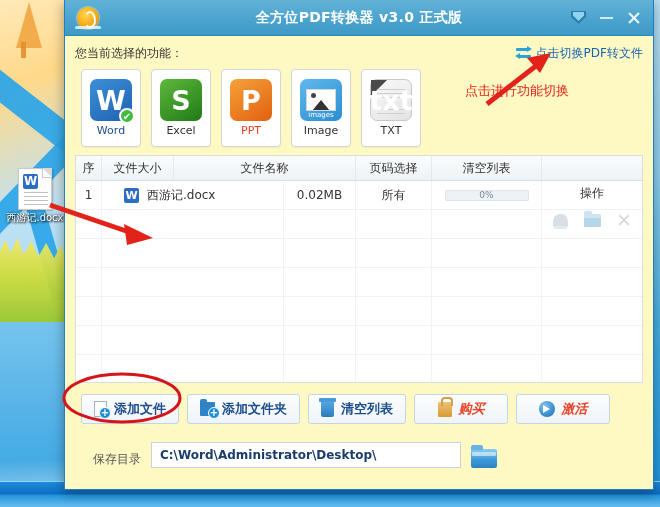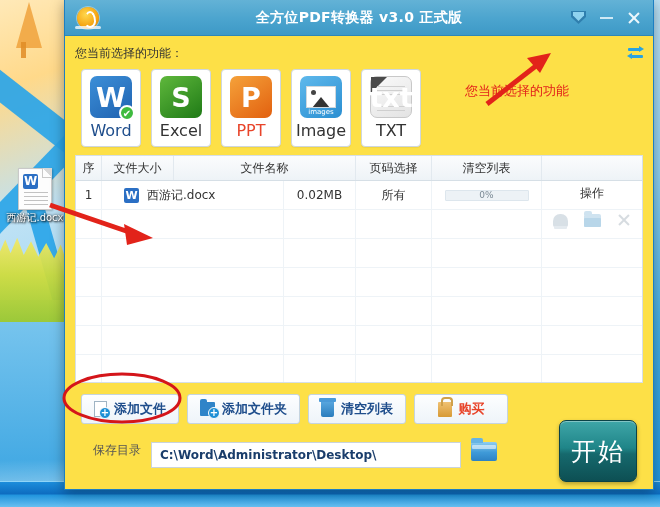--- a/index.html
+++ b/index.html
@@ -134,21 +134,21 @@
   }
   .tb-close::before, .tb-close::after {
     content: ""; position: absolute; left: 0; top: 6px; width: 14px; height: 2px;
     background: #ecf7fc;
   }
   .tb-close::before { transform: rotate(45deg); }
   .tb-close::after  { transform: rotate(-45deg); }
 
   
   #appbody {
-    flex: 1; background: #fde047; padding: 0 10px;
+    flex: 1; background: #fef9c3; padding: 0 10px;
     display: flex; flex-direction: column; position: relative;
   }
 
   
   #funcrow {
     height: 22px; display: flex; align-items: center;
     font-size: 12px; color: #333; margin-top: 6px;
   }
   #func-label { color: #333; }
   #func-value { color: #e8442a; }
@@ -211,21 +211,21 @@
   }
   .img-inner .mtn {
     width: 0; height: 0; border-left: 9px solid transparent; border-right: 9px solid transparent;
     border-bottom: 11px solid #333; margin-bottom: -1px;
   }
   .img-inner .sun { position: absolute; left: 4px; top: 3px; width: 5px; height: 5px; border-radius: 50%; background: #444; }
   .img-cap {
     position: absolute; bottom: 2px; left: 0; right: 0; text-align: center;
     font-size: 7px; color: #fff; font-weight: normal;
   }
-  .fmt .name { font-size: 16px; color: #333; }
+  .fmt .name { font-size: 11px; color: #333; }
   .fmt .name.sel { color: #e8442a; }
   .fmt .name.blue { color: #1f4e8c; }
 
   
   #filetable {
     margin-top: 8px; border: 1px solid #d6dfe6; flex: 0 0 228px;
     display: flex; flex-direction: column; background: #fff; overflow: hidden;
   }
   .thead {
     display: flex; height: 25px; flex: 0 0 25px;
@@ -299,21 +299,21 @@
   
   #actionrow { display: flex; gap: 8px; margin-top: 11px; padding-left: 6px; }
   .abtn {
     height: 30px; padding: 0 12px; min-width: 94px;
     border: 1px solid #c5d4df; border-radius: 3px;
     background: linear-gradient(180deg,#fdfeff 0%,#eef4f9 100%);
     display: flex; align-items: center; justify-content: center; gap: 7px;
     font-size: 13px; cursor: pointer; color: #1f4e8c;
     font-family: "DejaVu Serif", "Liberation Serif", serif; font-weight: bold;
   }
-  .abtn .lbl.red { color: #e8442a; }
+  .abtn .lbl.red { color: #e8442a; font-style: italic; }
   .ic-doc {
     width: 13px; height: 16px; background: #fff; border: 1px solid #9fb4c4; position: relative; flex: 0 0 13px;
   }
   .ic-fold2 {
     width: 15px; height: 14px; background: #2f84c8; border-radius: 1px; position: relative; flex: 0 0 15px;
   }
   .ic-fold2::before {
     content:""; position:absolute; left:0; top:-3px; width:7px; height:4px; background:#2f84c8; border-radius:2px 2px 0 0;
   }
   .ic-plus {
@@ -342,21 +342,21 @@
     background: radial-gradient(circle at 35% 30%, #7ec2ef 0%, #2d7fc4 75%);
     position: relative; flex: 0 0 16px;
   }
   .ic-arrowcirc::after {
     content:""; position:absolute; left: 4px; top: 4px;
     border-left: 7px solid #fff; border-top: 4px solid transparent; border-bottom: 4px solid transparent;
   }
 
   
   #saverow {
-    display: flex; align-items: flex-start; gap: 10px; margin-top: 18px; padding-left: 18px;
+    display: flex; align-items: flex-end; gap: 10px; margin-top: 18px; padding-left: 18px;
     position: relative;
   }
   #save-label { font-size: 12px; color: #555; flex: 0 0 auto; }
   #save-input {
     flex: 1 1 auto; height: 26px; border: 1px solid #c9d3db; background: #fff;
     font-size: 12px; color: #1a3d6b; font-weight: bold; padding: 0 8px;
     display: flex; align-items: center; max-width: 310px;
     font-family: "DejaVu Sans", "Liberation Sans", sans-serif;
   }
   .ic-bigfolder {
@@ -434,20 +434,21 @@
 
   <div id="appbody">
 
     <div id="funcrow">
       <span id="func-label">您当前选择的功能：</span>
       <span id="switch-link">
         <span class="swap-icon">
             <i class="a"></i>
             <i class="b"></i>
           </span>
+        <span>点击切换PDF转文件</span>
       </span>
     </div>
 
     <div id="formats">
 
       <div class="fmt">
         <div class="glyph g-word">
           <span>W</span>
           <span class="check">✔</span>
         </div>
@@ -598,40 +599,43 @@
       <div class="abtn">
         <span class="ic-trash"></span>
         <span class="lbl">清空列表</span>
       </div>
 
       <div class="abtn">
         <span class="ic-bag"></span>
         <span class="lbl red">购买</span>
       </div>
 
+      <div class="abtn">
+        <span class="ic-arrowcirc"></span>
+        <span class="lbl red">激活</span>
+      </div>
 
     </div>
 
     <div id="saverow">
       <span id="save-label">保存目录</span>
       <span id="save-input">C:\Word\Administrator\Desktop\</span>
       <span class="ic-bigfolder"></span>
-      <div id="start-btn">开始</div>
     </div>
 
   </div>
 </div>
 
 <svg id="anno" viewBox="0 0 660 507">
 
   <g>
     <line x1="50" y1="205" x2="132" y2="233" stroke="#e2231a" stroke-width="5"></line>
     <polygon points="153,238 124,224 127,245" fill="#e2231a"></polygon>
   </g>
 
   <g>
     <line x1="487" y1="104" x2="541" y2="62" stroke="#e2231a" stroke-width="5"></line>
     <polygon points="551,53 527,58 540,73" fill="#e2231a"></polygon>
   </g>
 
   <ellipse cx="122" cy="398" rx="58" ry="24" fill="none" stroke="#d4151a" stroke-width="3"></ellipse>
 </svg>
-<div id="anno-switch-text">您当前选择的功能</div>
+<div id="anno-switch-text">点击进行功能切换</div>
 
 </body></html>

